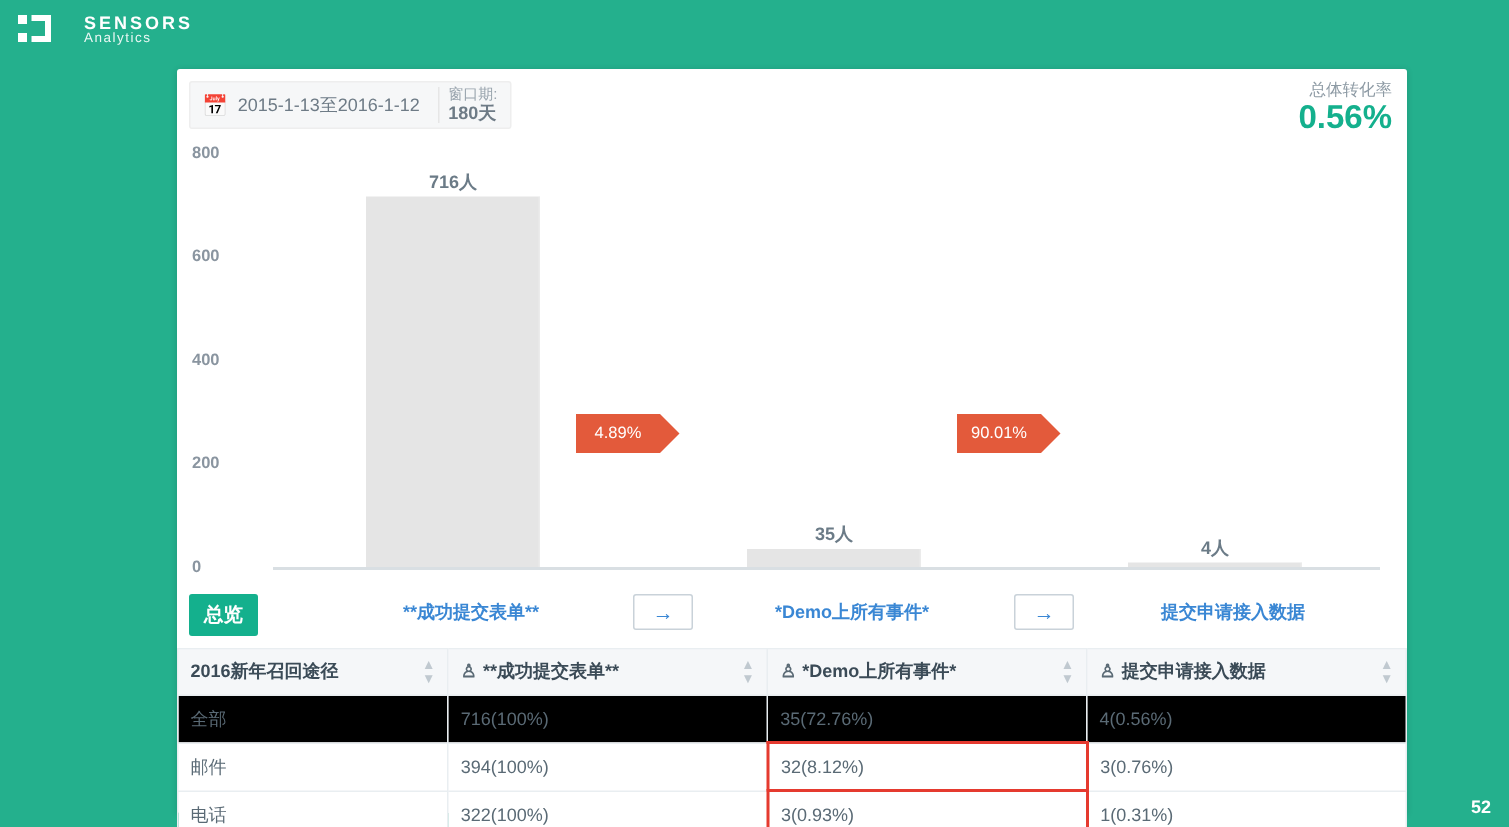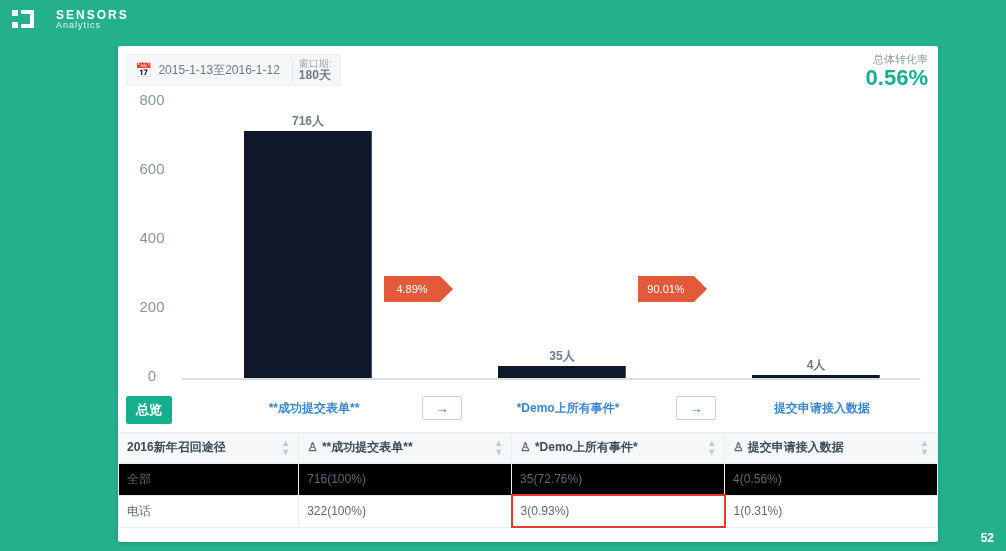--- a/index.html
+++ b/index.html
@@ -21,22 +21,22 @@
   .date-pill .win{margin-left:6px;border-left:1px solid #e6e6e6;padding-left:6px;line-height:1.1;}
   .date-pill .win .l{font-size:10px;color:#9aa5ae;}
   .date-pill .win .v{font-size:12px;color:#6e7b86;font-weight:600;}
   .title{position:absolute;left:0;right:0;top:10px;text-align:center;font-size:16px;font-weight:700;color:#3b4b57;letter-spacing:1px;}
   .rate{position:absolute;right:10px;top:6px;text-align:right;}
   .rate .l{font-size:11px;color:#8d9aa4;}
   .rate .v{font-size:22px;font-weight:800;color:#14b08d;line-height:1;}
 
   .plot{position:relative;height:300px;margin:0 14px 0 10px;}
   .axis-x{position:absolute;left:54px;right:4px;bottom:14px;height:2px;background:#d9dfe3;}
-  .ytick{position:absolute;left:0;width:48px;text-align:center;font-size:15px;color:#8a95a0;}
-  .bar{position:absolute;bottom:16px;width:128px;background:#0f172a;font-weight:bold;}
+  .ytick{position:absolute;left:0;width:48px;text-align:left;font-size:11px;color:#8a95a0;font-weight:bold;}
+  .bar{position:absolute;bottom:16px;width:116px;background:#e5e5e5;font-weight:bold;}
   .bar::after{content:"";position:absolute;inset:0;box-shadow:inset -1px 0 0 rgba(255,255,255,.25);}
   .bar .lbl{position:absolute;top:-18px;left:0;right:0;text-align:center;font-size:12px;color:#6b7b87;}
   .flag{position:absolute;top:182px;width:56px;height:26px;background:#e35a3b;color:#fff;font-size:11px;display:flex;align-items:center;justify-content:center;}
   .flag::after{content:"";position:absolute;right:-13px;top:0;width:0;height:0;border-top:13px solid transparent;border-bottom:13px solid transparent;border-left:13px solid #e35a3b;}
 
   .step-row{position:relative;height:32px;margin:0 8px;}
   .step-row .badge{position:absolute;left:0;top:2px;background:#14b08d;color:#fff;font-size:13px;font-weight:700;padding:5px 10px;border-radius:2px;}
   .step{position:absolute;top:6px;font-size:12px;font-weight:700;white-space:nowrap;text-align:center;}
   .step.blue{color:#3a87d4;}
   .arrow-btn{position:absolute;top:2px;width:38px;height:22px;border:1px solid #c9d2d9;border-radius:2px;color:#3a87d4;display:flex;align-items:center;justify-content:center;font-size:14px;}
@@ -138,20 +138,26 @@
       </tr>
     </thead>
     <tbody>
       <tr>
         <td>全部</td>
         <td>716(100%)</td>
         <td>35(72.76%)</td>
         <td>4(0.56%)</td>
       </tr>
       <tr>
+        <td>邮件</td>
+        <td>394(100%)</td>
+        <td class="hl">32(8.12%)</td>
+        <td>3(0.76%)</td>
+      </tr>
+      <tr>
         <td>电话</td>
         <td>322(100%)</td>
         <td class="hl">3(0.93%)</td>
         <td>1(0.31%)</td>
       </tr>
     </tbody>
   </table>
 
 </div>
 

